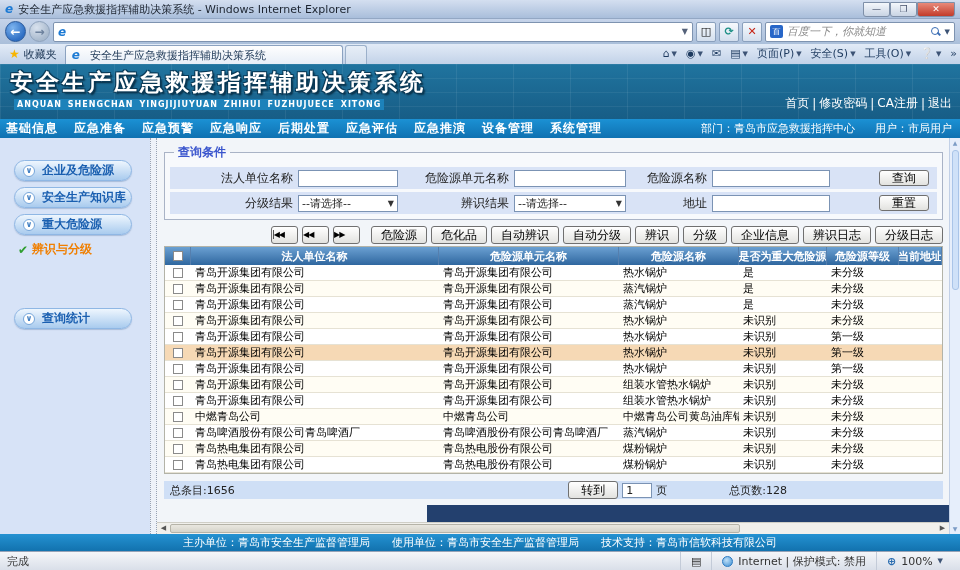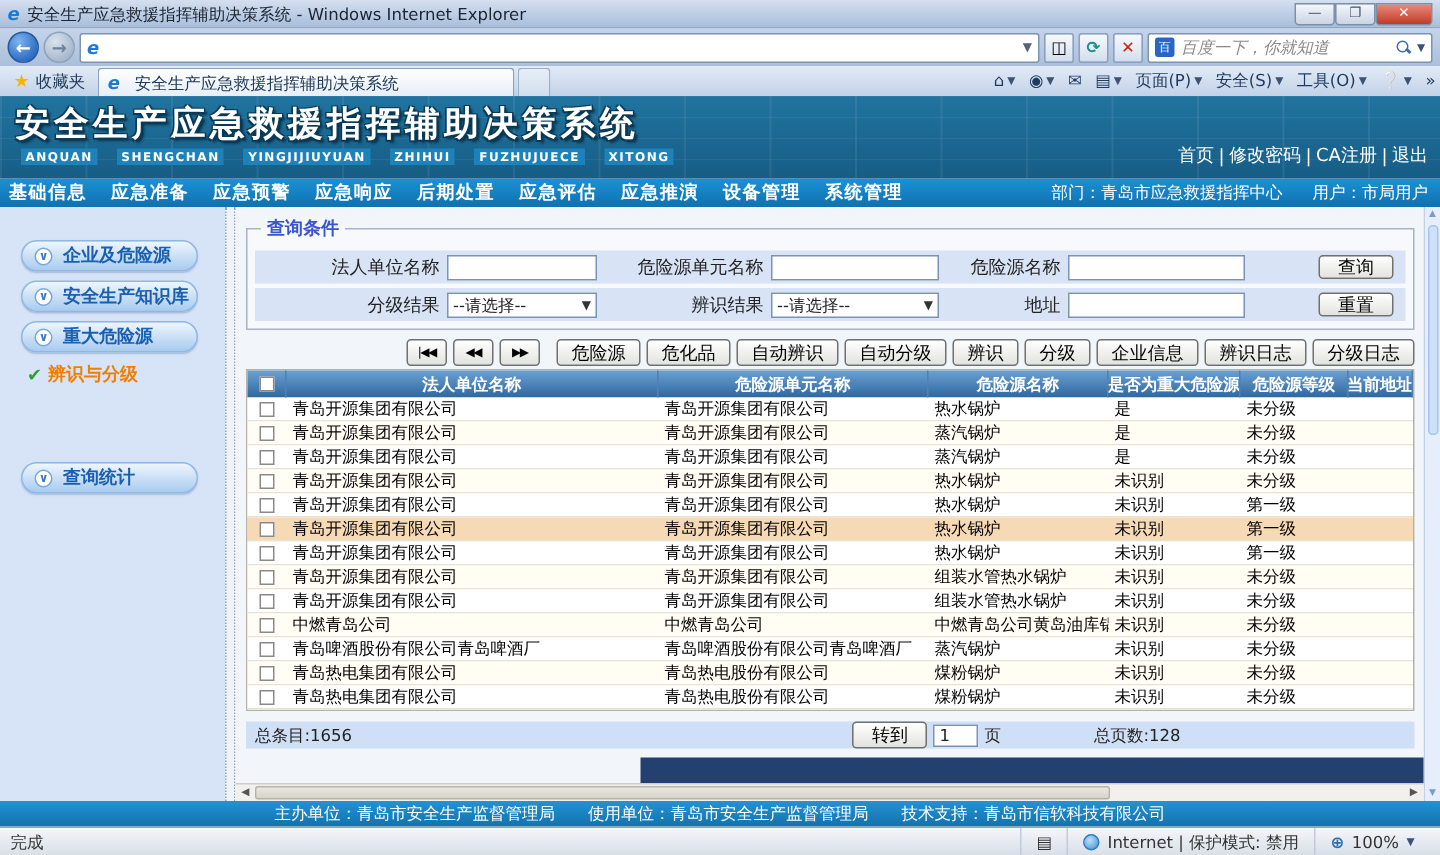--- a/index.html
+++ b/index.html
@@ -43,21 +43,21 @@
 
   
   .page{flex:1;display:flex;flex-direction:column;background:#fff;}
   .banner{height:55px;position:relative;color:#fff;
     background:
       linear-gradient(90deg,rgba(255,255,255,.07) 1px,transparent 1px) 0 0/57px 100%,
       linear-gradient(rgba(255,255,255,.06) 1px,transparent 1px) 0 0/100% 14px,
       linear-gradient(#20749f,#175d86);}
   .sys-title{font-size:23px;font-weight:bold;letter-spacing:3px;padding:3px 0 0 10px;
     text-shadow:1px 1px 0 #0a3a57,-1px -1px 0 #0a3a57,1px -1px 0 #0a3a57,-1px 1px 0 #0a3a57,2px 2px 2px #06283d;}
-  .pinyin{display:flex;gap:13px;margin:1px 0 0 14px;}
+  .pinyin{display:flex;gap:0;margin:1px 0 0 14px;}
   .chip{background:#1d82ba;font-size:8px;font-weight:bold;letter-spacing:1px;padding:1px 3px;}
   .toplinks{position:absolute;right:8px;top:31px;font-size:12px;display:flex;gap:3px;align-items:center;}
   .toplinks span{cursor:default;}
   .menubar{height:19px;background:linear-gradient(#1b91d4,#0f71b1);display:flex;align-items:center;color:#fff;font-size:12px;}
   .menu-item{font-weight:bold;margin-left:16px;letter-spacing:1px;white-space:nowrap;}
   .menu-item:first-child{margin-left:6px;}
   .menubar .who{margin-left:auto;display:flex;gap:20px;font-size:11px;padding-right:8px;white-space:nowrap;}
 
   .bodyrow{flex:1;display:flex;min-height:0;}
   .sidebar{width:150px;background:#d7e3f7;padding-top:16px;}
@@ -72,21 +72,21 @@
   fieldset{border:1px solid #a9b3c6;margin:0 2px;padding:3px 5px 5px;background:#f7f9fc;}
   legend{font-size:12px;font-weight:bold;color:#3a55cd;padding:0 4px;margin-left:4px;}
   .qrow{display:flex;align-items:center;height:22px;background:#d9e3f6;margin-top:3px;font-size:12px;color:#222;}
   .qlabel{text-align:right;padding-right:5px;white-space:nowrap;}
   .ql0{width:128px;}.ql1{width:116px;}.ql2{width:86px;}
   .qinput{height:17px;background:#fff;border:1px solid #7b93b4;}
   .qi0{width:100px;}.qi1{width:112px;}.qi2{width:118px;}
   .qselect{height:17px;background:#fff;border:1px solid #7b93b4;display:flex;align-items:center;font-size:11px;padding-left:3px;color:#222;}
   .qselect .arr{margin-left:auto;font-size:8px;color:#333;padding-right:3px;}
   .qact{margin-left:auto;margin-right:8px;}
-  .btn{background:linear-gradient(#ffffff,#e2e2df);border:1px solid #707070;border-radius:3px;font-size:12px;padding:0 9px;height:18px;line-height:16px;color:#000;text-align:center;white-space:nowrap;}
+  .btn{background:linear-gradient(#ffffff,#e2e2df);border:1px solid #707070;border-radius:3px;font-size:12px;padding:0 9px;height:18px;line-height:16px;color:#000;text-align:left;white-space:nowrap;}
   .btn.small{padding:0 12px;}
 
   .toolbar{display:flex;justify-content:flex-end;gap:4px;margin:6px 2px 2px;}
   .pgbtn{width:27px;font-size:8px;letter-spacing:-1px;padding:0;}
   .toolbar .gap{width:3px;}
 
   .grid{margin:1px 2px 0;border:1px solid #b3b3a8;background:#fff;font-size:11px;}
   .ghead{display:flex;height:18px;background:linear-gradient(#6ba0d2,#2f679f);color:#fff;font-weight:bold;align-items:center;text-align:center;}
   .ghead>div{border-right:1px solid #557fae;height:100%;display:flex;align-items:center;justify-content:center;overflow:hidden;white-space:nowrap;}
   .grow{display:flex;height:16px;align-items:center;border-bottom:1px solid #e6e2d4;background:#fff;}

